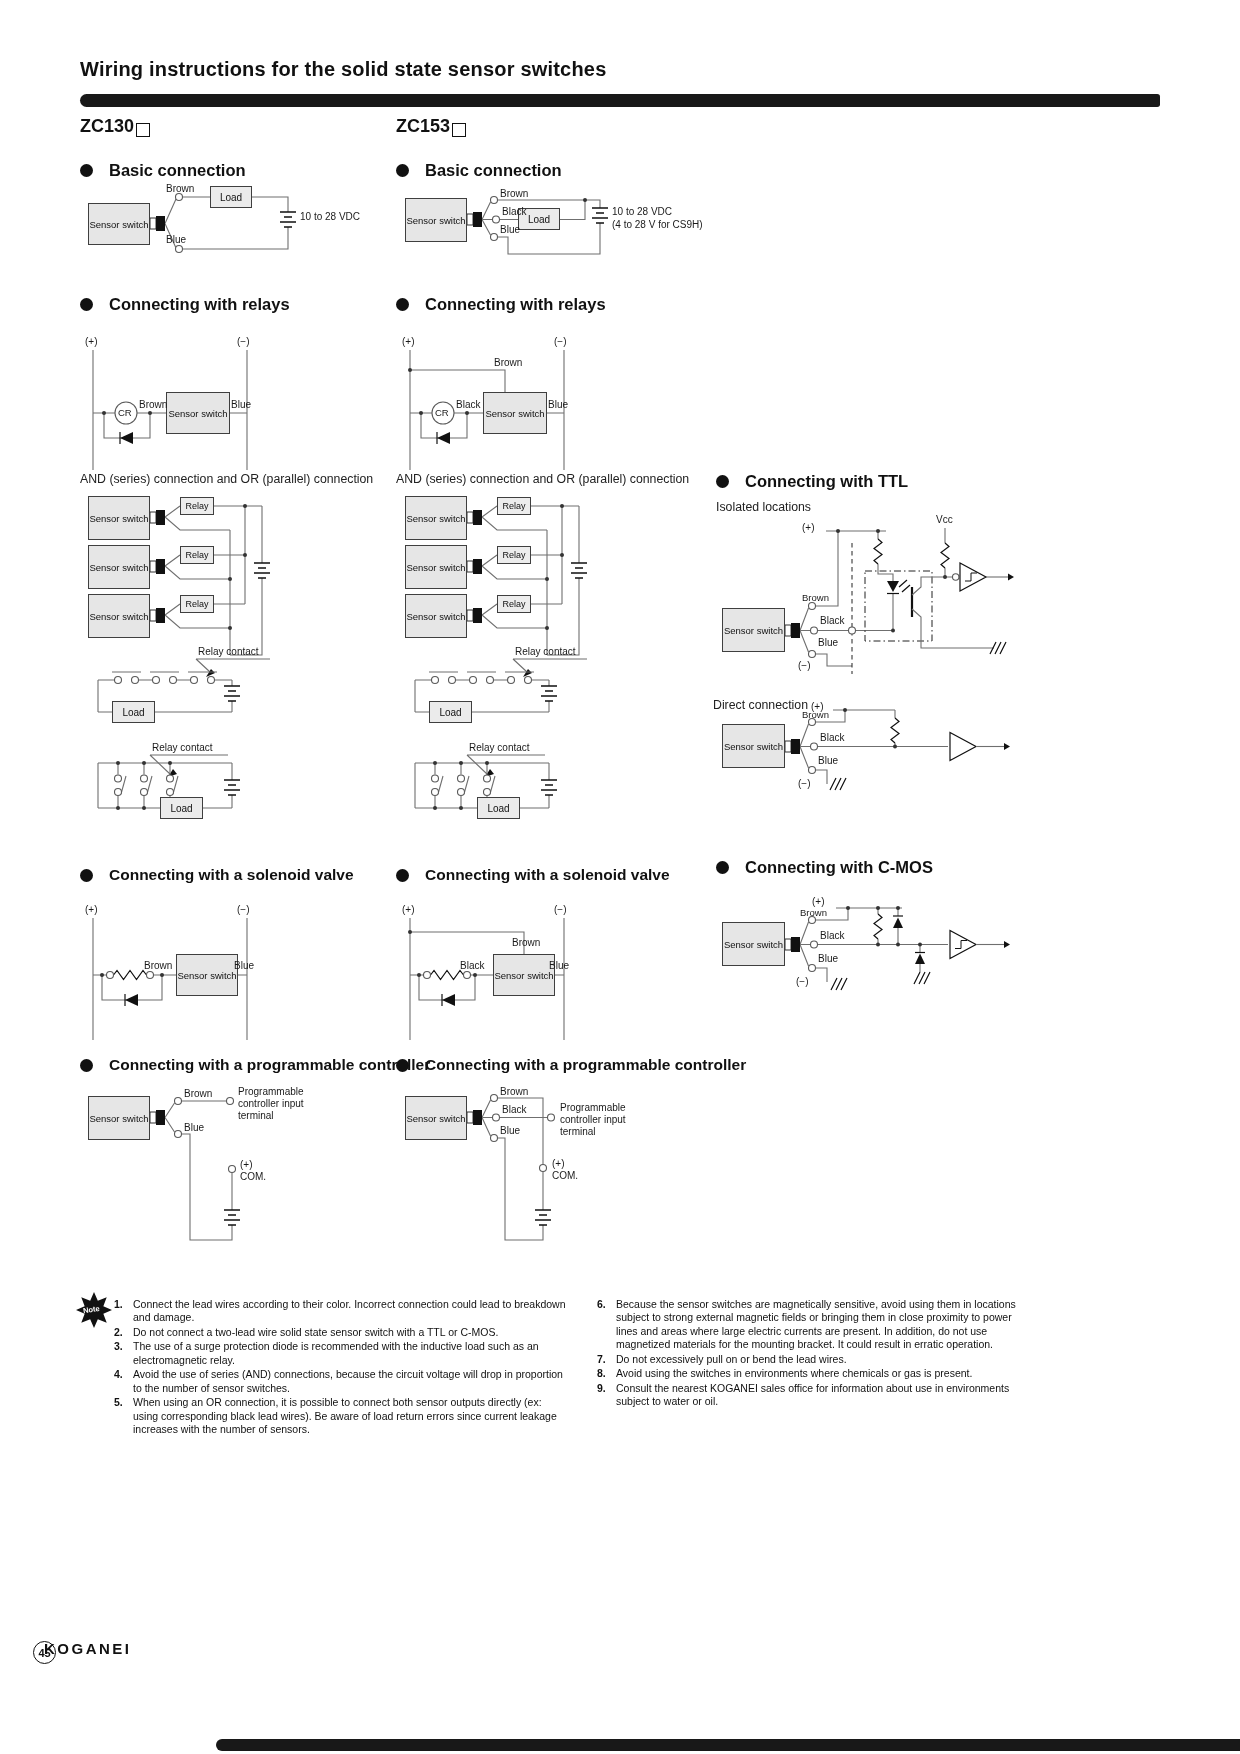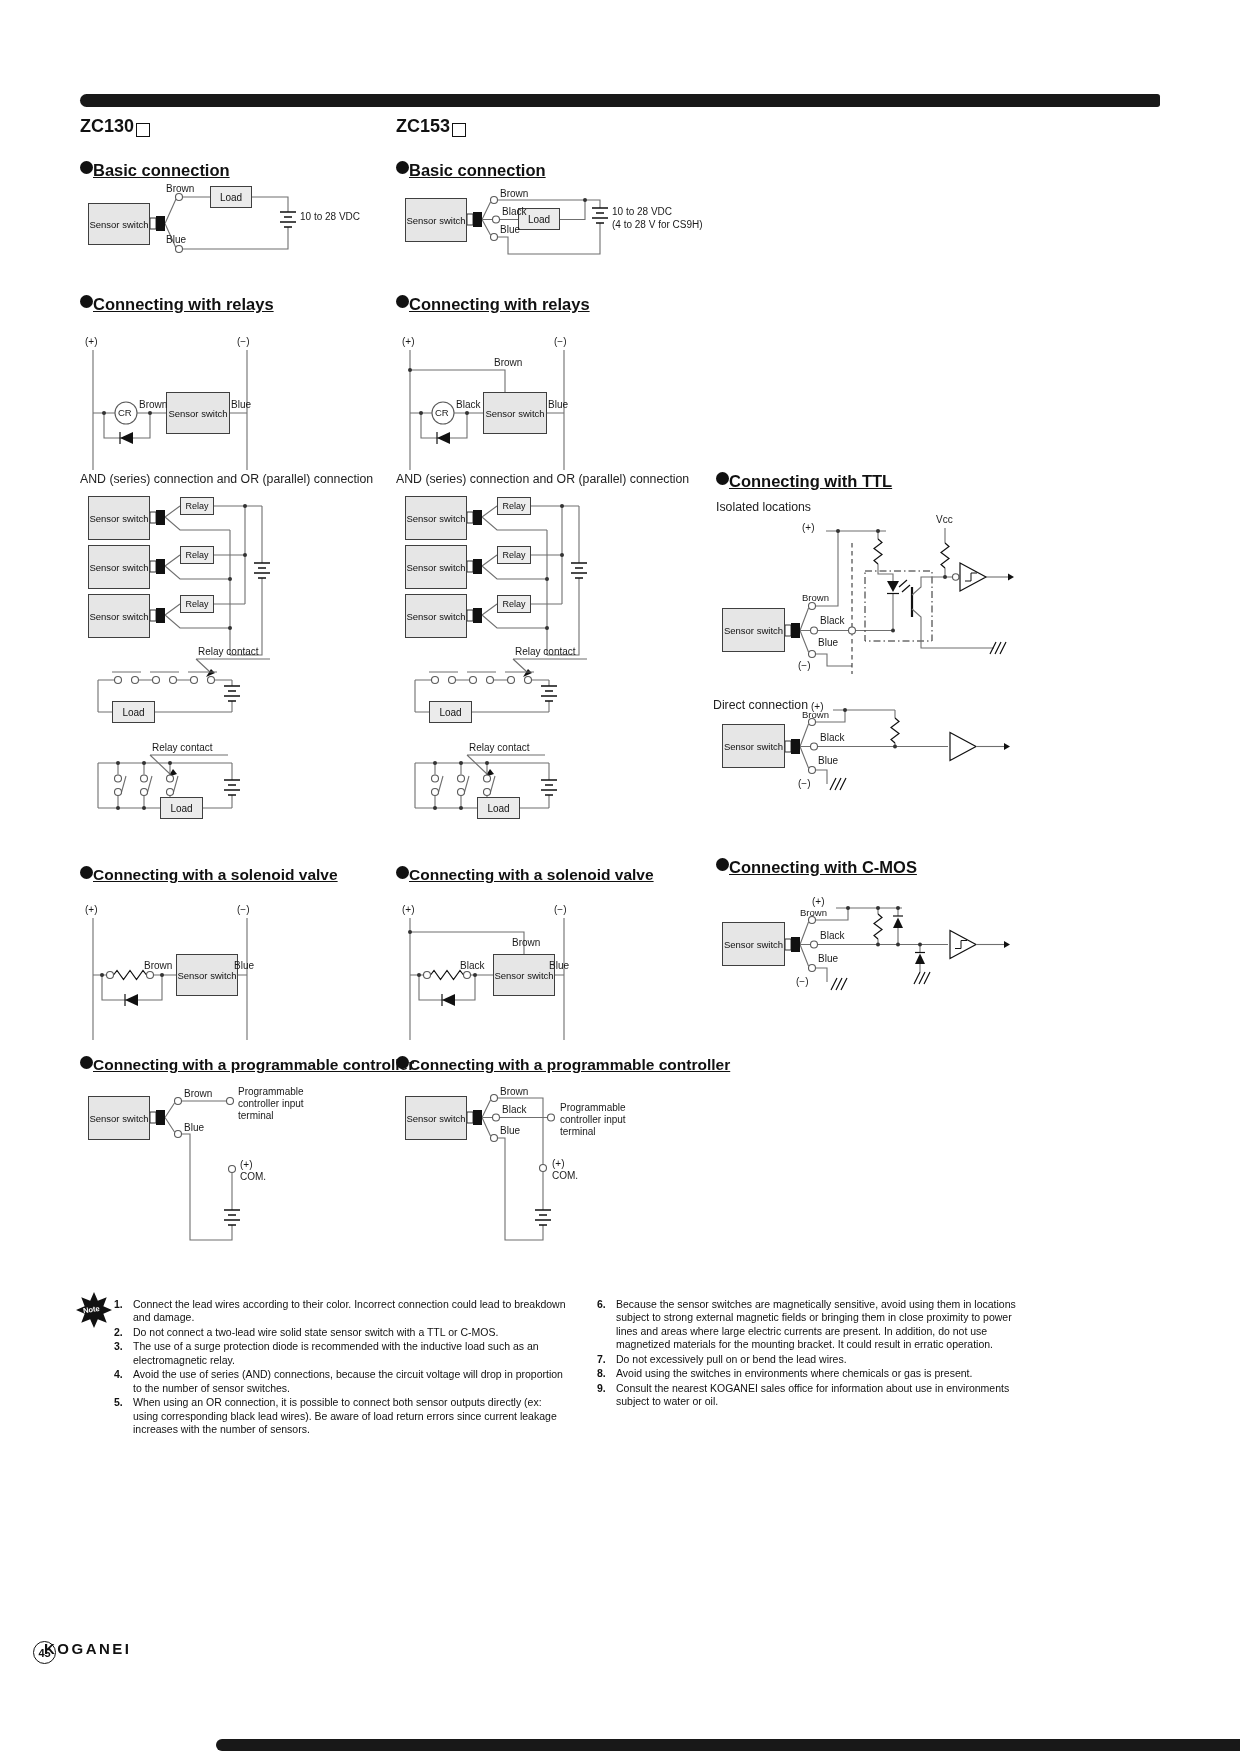--- a/index.html
+++ b/index.html
@@ -18,21 +18,21 @@
   .tri{fill:#fff;stroke:#111;stroke-width:1.2;}
   .gl{stroke:#111;stroke-width:1;fill:none;}
   .pw{fill:#fff;stroke:#333;stroke-width:1;}
   .pb{fill:#111;}
   .lb{position:absolute;font-size:10px;white-space:nowrap;color:#1a1a1a;z-index:3;}
   .lb.s{font-size:9.5px;}
   .bx{position:absolute;background:#e6e6e6;border:1.2px solid #3f3f3f;display:flex;align-items:center;
       justify-content:center;font-size:9.5px;color:#111;box-sizing:border-box;z-index:2;white-space:nowrap;}
   .bx.load{background:#ebebeb;font-size:10px;}
   .bx.relay{background:#ededed;font-size:9px;}
-  .sec{position:absolute;display:flex;gap:0;z-index:3;text-decoration:underline;}
+  .sec{position:absolute;display:flex;align-items:center;gap:16px;z-index:3;}
   .sec .b{width:13px;height:13px;border-radius:50%;background:#111;flex:none;}
   .sec .t{font-weight:bold;font-size:16.5px;color:#111;white-space:nowrap;}
   .sec.small .t{font-size:15.5px;}
   .subhead{position:absolute;font-size:12.3px;color:#222;white-space:nowrap;z-index:3;}
   #page-title{position:absolute;left:80px;top:58px;font-size:20px;font-weight:bold;letter-spacing:0.2px;}
   #title-bar{position:absolute;left:80px;top:94px;width:1080px;height:13px;background:#181818;border-radius:7px 3px 3px 7px;}
   .model{position:absolute;font-size:18px;font-weight:bold;display:flex;align-items:flex-end;}
   .model .sq{display:inline-block;width:12px;height:12px;border:1.8px solid #111;margin-left:2px;}
   .notes{position:absolute;font-size:10.5px;line-height:1.28;z-index:3;}
   .note-row{display:flex;margin-bottom:1px;}
@@ -292,20 +292,21 @@
       <rect class="pw" x="467" y="1112" width="6" height="11"></rect>
         <rect class="pb" x="473" y="1110" width="9" height="15"></rect>
       <circle class="oc" cx="494" cy="1098" r="3.5"></circle>
         <circle class="oc" cx="496" cy="1117.5" r="3.5"></circle>
       <circle class="oc" cx="494" cy="1138" r="3.5"></circle>
         <circle class="oc" cx="551" cy="1117.5" r="3.5"></circle>
         <circle class="oc" cx="543" cy="1168" r="3.5"></circle>
     </g>
   </svg>
 
+  <div id="page-title">Wiring instructions for the solid state sensor switches</div>
   <div id="title-bar"></div>
   <div class="model" style="left:80px;top:116px;">
     <span>ZC130</span>
       <span class="sq"></span>
   </div>
   <div class="model" style="left:396px;top:116px;">
     <span>ZC153</span>
       <span class="sq"></span>
   </div>
 

